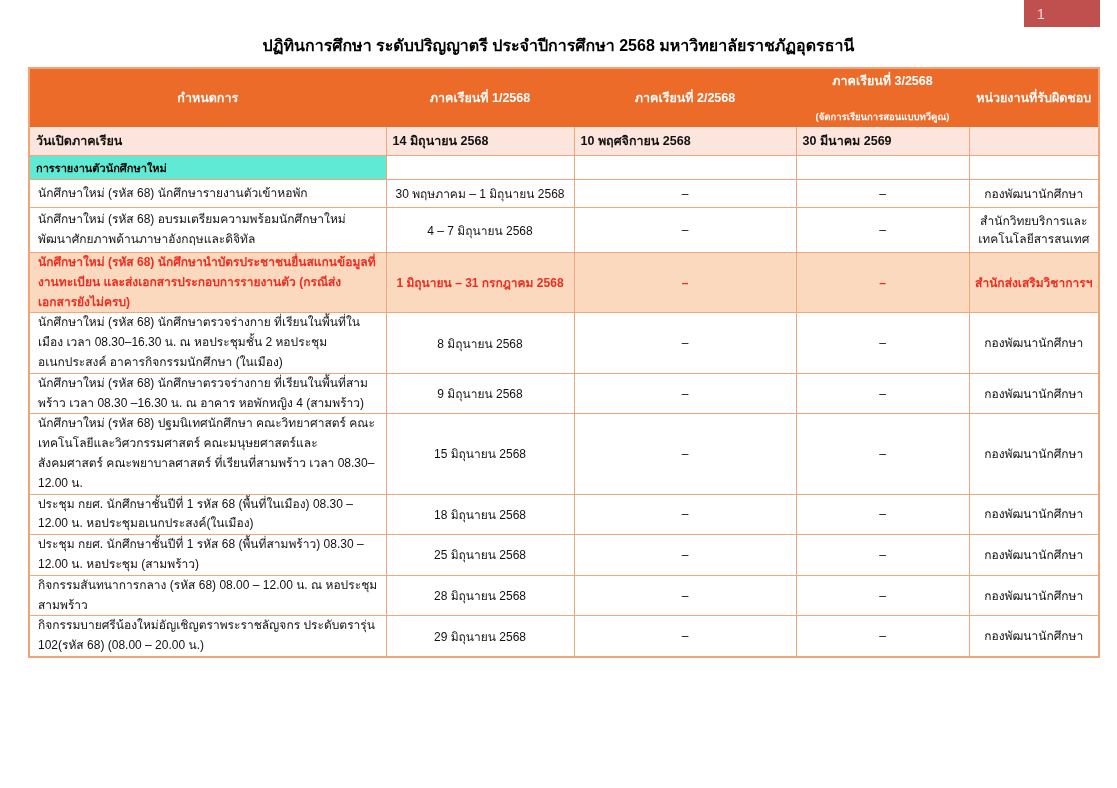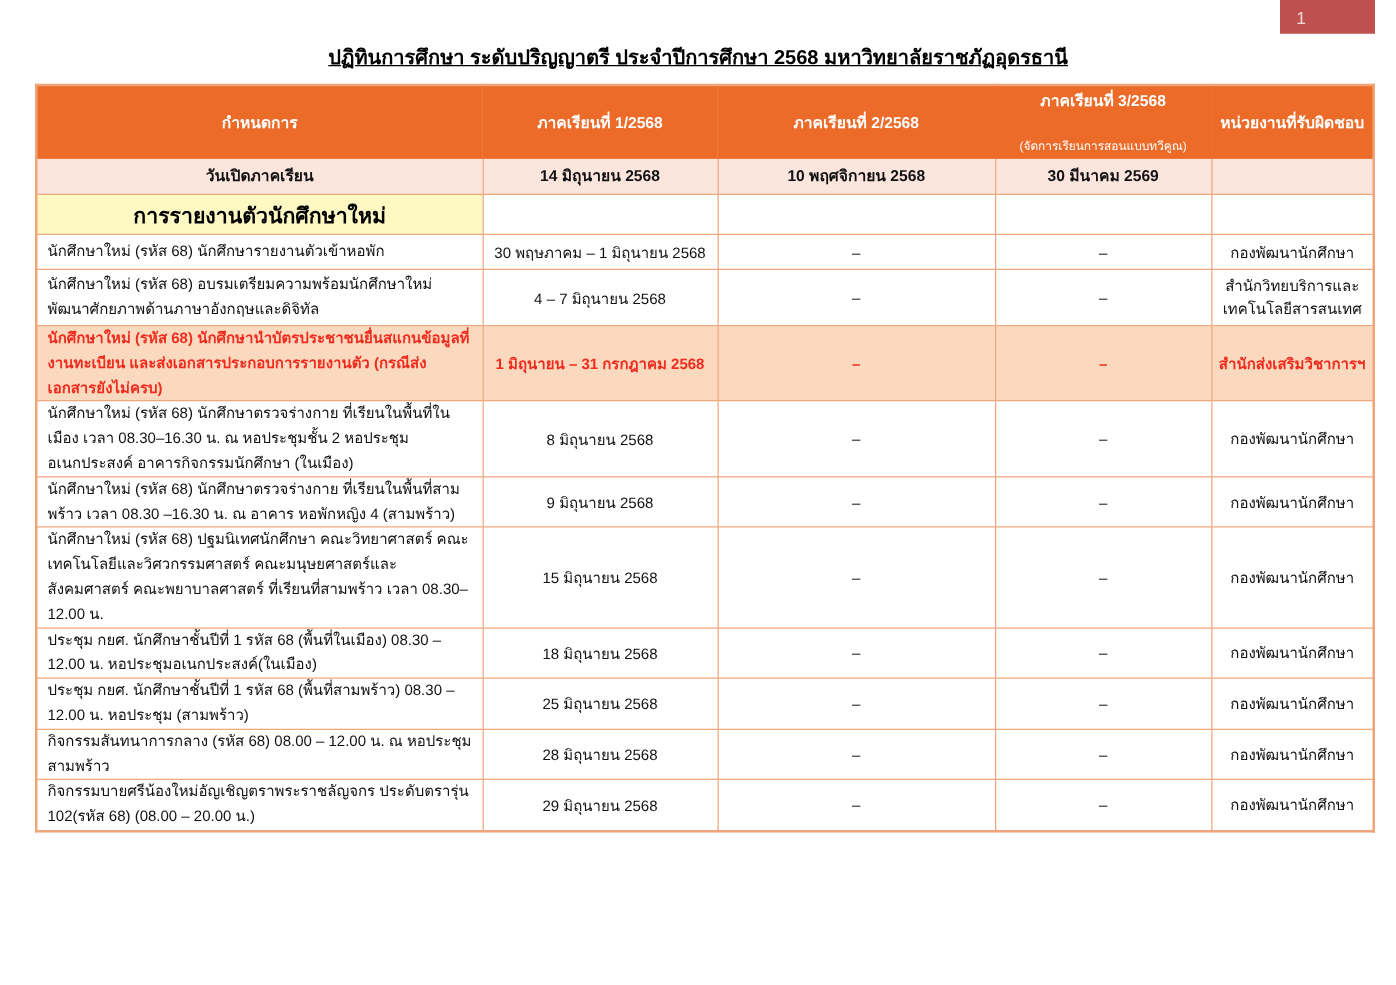--- a/index.html
+++ b/index.html
@@ -19,64 +19,62 @@
     font-size:14px;
     display:flex; align-items:center;
     padding-left:13px;
   }
   .doc-title {
     padding-top:33px;
     text-align:center;
     font-weight:bold;
     font-size:16px;
     color:#000;
-    text-decoration:underline;
   }
   table.calendar {
     border-collapse:collapse;
     table-layout:fixed;
     width:1070px;
     margin:9px 0 0 28px;
     border:2px solid #F0A478;
   }
   col.c1{width:357px;} col.c2{width:188px;} col.c3{width:222px;} col.c4{width:173px;} col.c5{width:130px;}
   thead th {
     background:#EC6B29;
     color:#ffffff;
     font-weight:bold;
     vertical-align:middle;
     text-align:center;
     height:46px;
     padding:2px 3px;
     border:1px solid #EC6B29;
   }
   thead th .main { font-size:12.5px; }
-  thead th .sub  { font-size:9.5px; font-weight:400; margin-top:18px; }
+  thead th .sub  { font-size:9.5px; font-weight:700; margin-top:18px; }
   td {
     border:1px solid #F1A77C;
     font-size:12px;
     padding:4px 6px;
     vertical-align:middle;
     background:#ffffff;
   }
   .center { text-align:center;margin-left:36px; }
   tr.open-row td {
     background:#FBE5DC;
     font-weight:bold;
     font-size:12.5px;
     height:29px;
-    text-align:center;
+    text-align:left;
     margin-left:20px;
   }
   tr.section-row td { height:24px; padding:2px 6px; }
   tr.section-row td.section-label {
-    background:#fef9c3;
-    font-weight:bold;
-    text-align:center;
-    font-size:17px;
+    background:#5eead4;
+    font-weight:bold;
+    font-size:11px;
     color:#000;
   }
   td.activity {
     text-align:left;
     line-height:1.65;
     padding:0 8px;
   }
   tr.highlight td {
     background:#FAD9BE;
     color:#F02C20;

